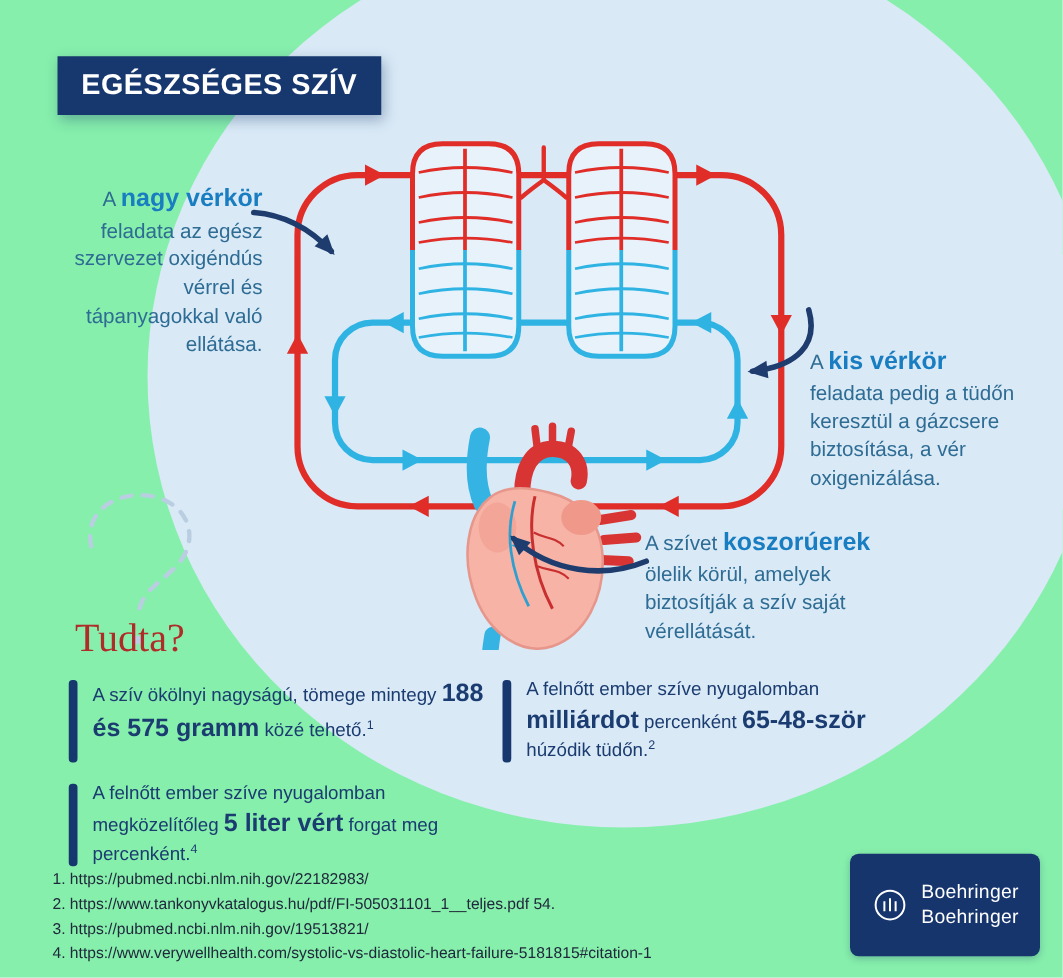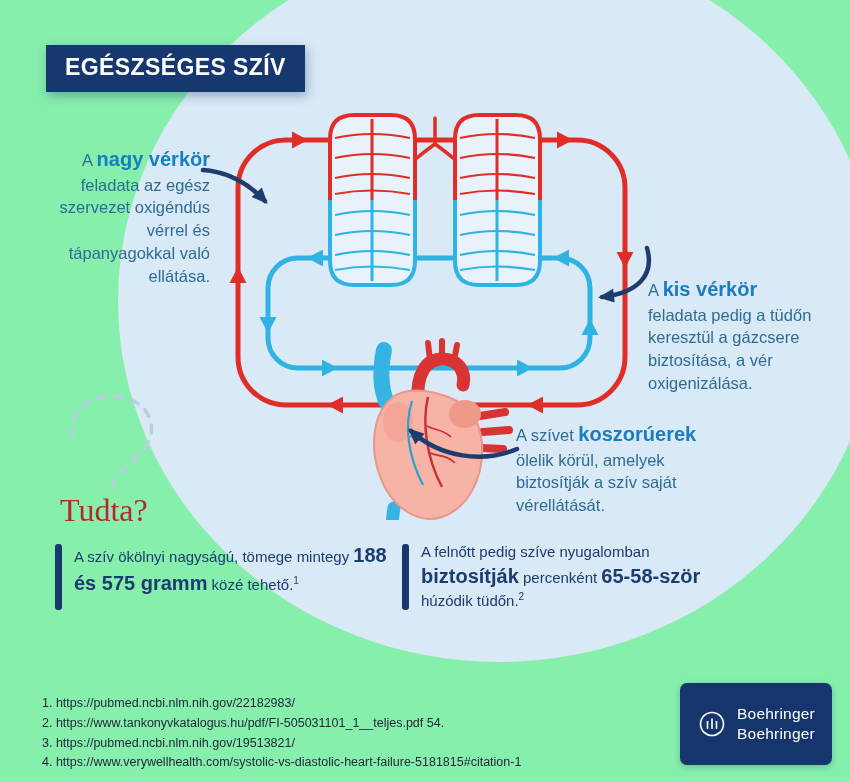--- a/index.html
+++ b/index.html
@@ -147,24 +147,30 @@
       <div class="bar"></div>
       <div class="txt">
         <span>A szív ökölnyi nagyságú, tömege mintegy </span><span class="big">188 és 575 gramm</span><span> közé tehető.</span><sup>1</sup>
       </div>
     </div>
 
 
     <div class="fact">
       <div class="bar"></div>
       <div class="txt">
-        <span>A felnőtt pedig szíve nyugalomban </span><span class="big">biztosítják</span><span> percenként </span><span class="big">65-58-ször</span><span> húzódik tüdőn.</span><sup>2</sup>
+        <span>A felnőtt ember szíve nyugalomban </span><span class="big">milliárdot</span><span> percenként </span><span class="big">65-48-ször</span><span> húzódik tüdőn.</span><sup>2</sup>
       </div>
     </div>
 
+    <div class="fact">
+      <div class="bar"></div>
+      <div class="txt">
+        <span>A felnőtt ember szíve nyugalomban megközelítőleg </span><span class="big">5 liter vért</span><span> forgat meg percenként.</span><sup>4</sup>
+      </div>
+    </div>
 
   </div>
 
   <div class="refs">
     <div>1. https://pubmed.ncbi.nlm.nih.gov/22182983/</div>
     <div>2. https://www.tankonyvkatalogus.hu/pdf/FI-505031101_1__teljes.pdf 54.</div>
     <div>3. https://pubmed.ncbi.nlm.nih.gov/19513821/</div>
     <div>4. https://www.verywellhealth.com/systolic-vs-diastolic-heart-failure-5181815#citation-1</div>
   </div>
 

